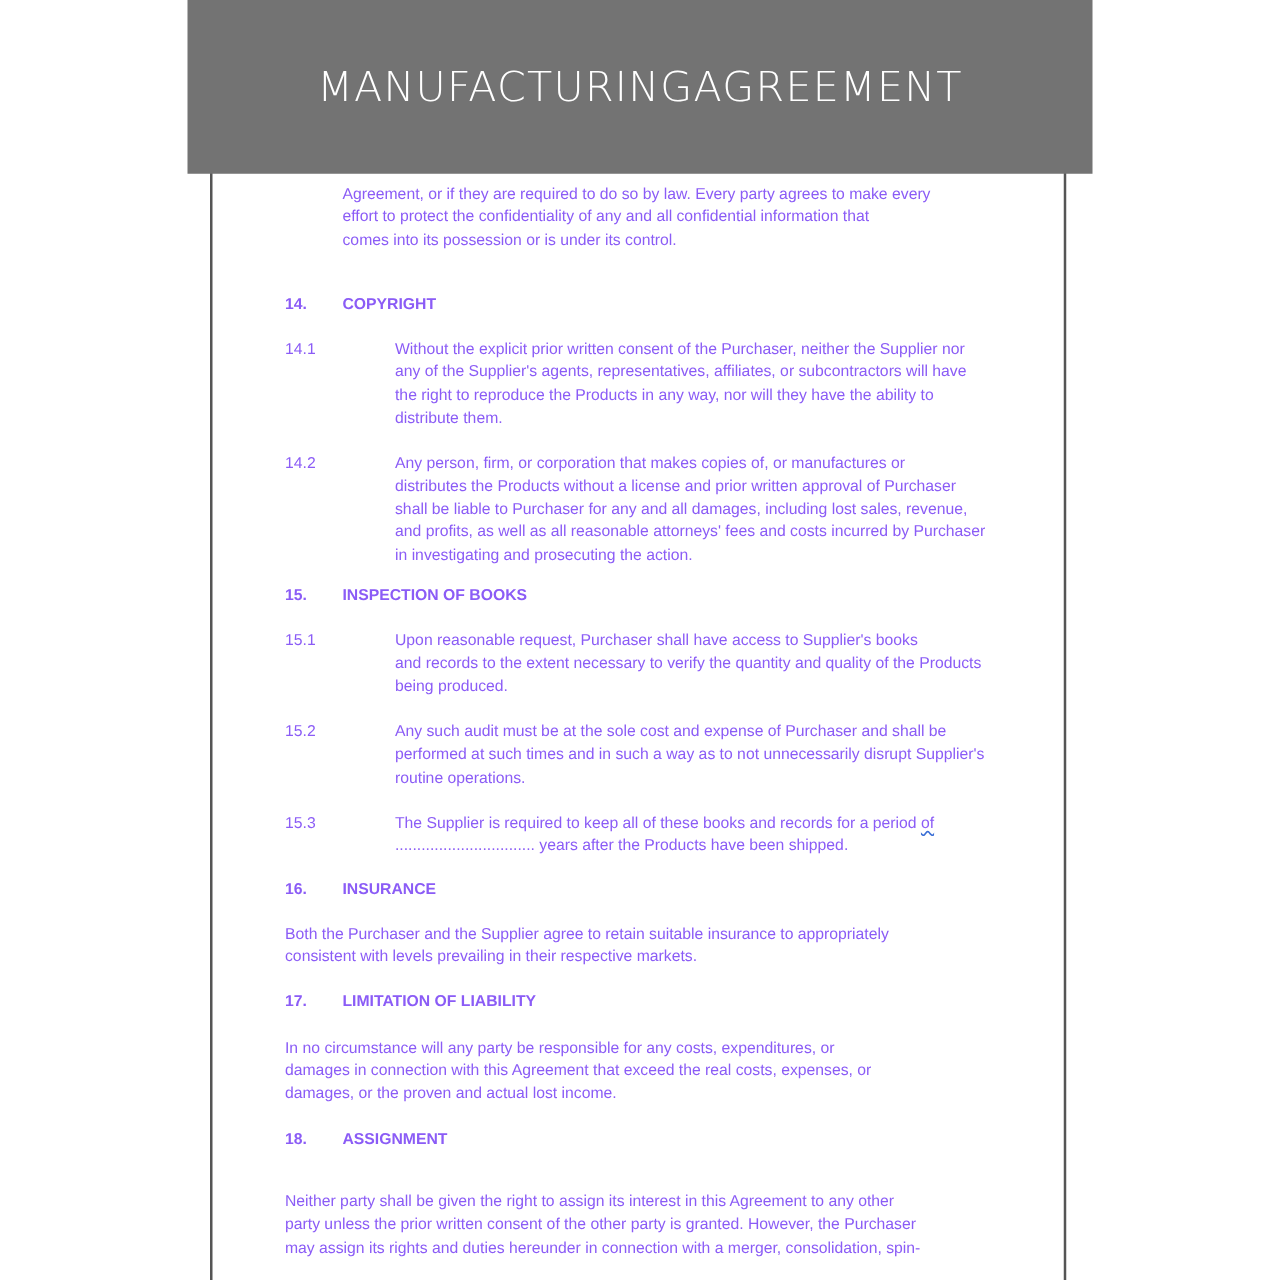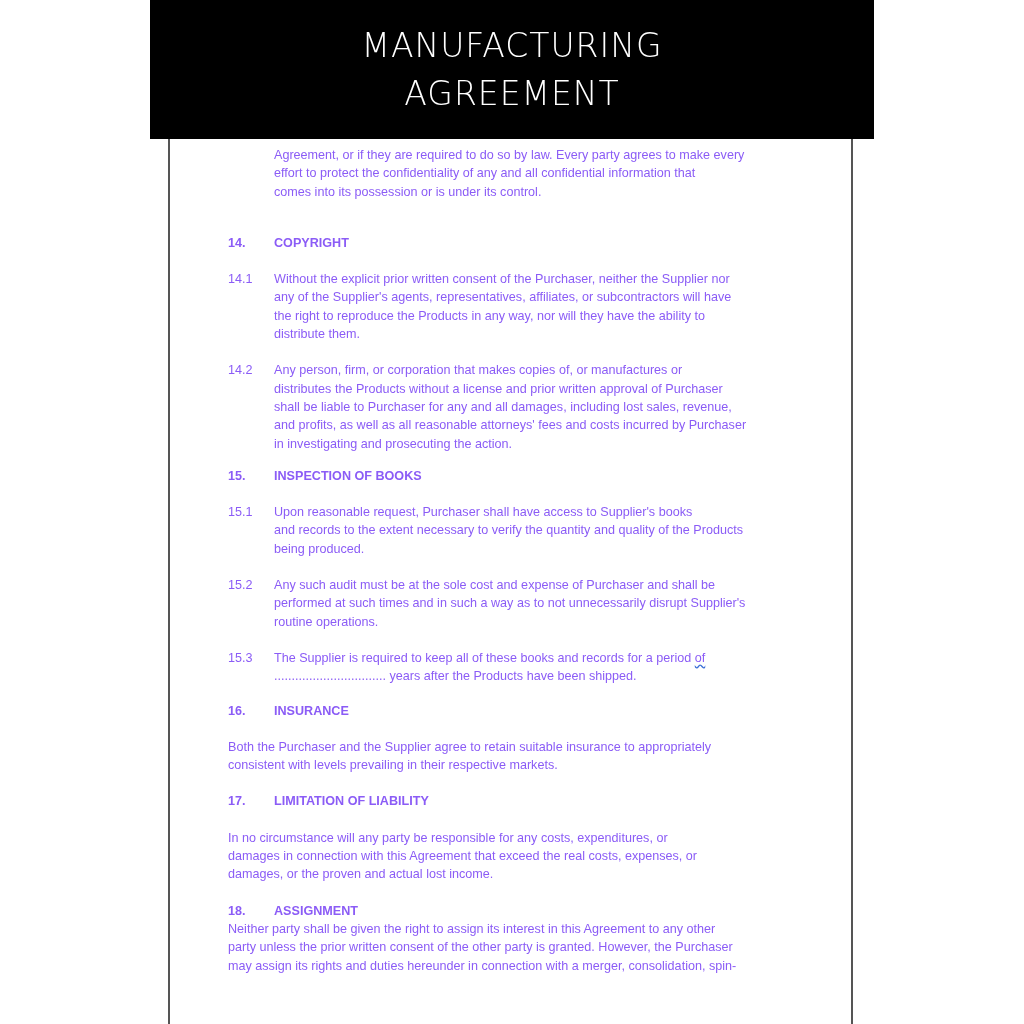--- a/index.html
+++ b/index.html
@@ -8,35 +8,35 @@
     background: #ffffff; position: relative;
     font-family: "Liberation Sans", sans-serif;
   }
   .page {
     position: absolute; left: 168px; top: 0; width: 685px; height: 1024px;
     border-left: 2px solid #555; border-right: 2px solid #555;
     box-sizing: border-box; background: #fff;
   }
   .banner {
     position: absolute; left: 150px; top: 0; width: 724px; height: 139px;
-    background: #000000; color: #fff; text-align: center;
-    display: flex; flex-direction: column; justify-content: center; align-items: center;
+    background: #737373; color: #fff; text-align: center;
+    display: flex; flex-direction: row; justify-content: center; align-items: center;
     z-index: 2;
   }
   .banner span {
     font-family: "DejaVu Sans", sans-serif; font-weight: 300;
     font-size: 33px; letter-spacing: 1px; line-height: 48px;
   }
   .doc {
     position: absolute; left: 228px; top: 146px; width: 580px;
     font-family: "Liberation Sans", sans-serif; font-size: 12.6px; color: #8b5cf6;
     line-height: 18.3px;
   }
   .p { margin: 0; }
-  .clause { display: flex; }
+  .clause { display: flex; gap: 42px; }
   .clause .num { width: 46px; flex: none; }
   .clause .txt { flex: 1; }
   .head { display: flex; font-weight: bold; font-size: 12.6px; }
   .head .num { width: 46px; flex: none; }
   .indent { padding-left: 46px; }
   .squiggle { text-decoration: underline wavy #3b6fd6; text-underline-offset: 2px; }
 </style>
 </head>
 <body>
 
@@ -123,18 +123,18 @@
   <div style="margin-top:18px">
     <div>In no circumstance will any party be responsible for any costs, expenditures, or</div>
     <div>damages in connection with this Agreement that exceed the real costs, expenses, or</div>
     <div>damages, or the proven and actual lost income.</div>
   </div>
 
   <div class="head" style="margin-top:18px">
     <span class="num">18.</span>
     <span>ASSIGNMENT</span>
   </div>
-  <div style="margin-top:0">
+  <div style="margin-top:32px">
     <div>Neither party shall be given the right to assign its interest in this Agreement to any other</div>
     <div>party unless the prior written consent of the other party is granted. However, the Purchaser</div>
     <div>may assign its rights and duties hereunder in connection with a merger, consolidation, spin-</div>
   </div>
 </div>
 
 </body></html>

